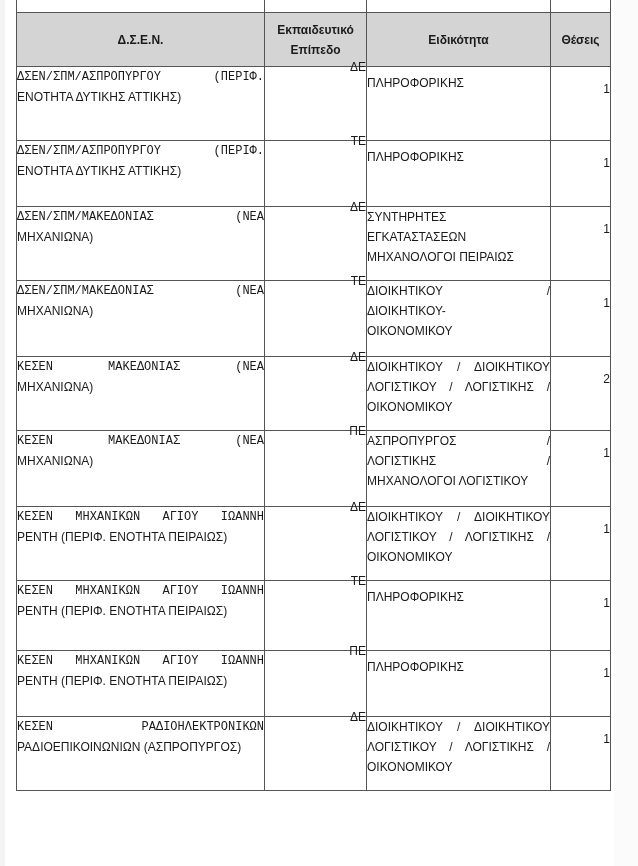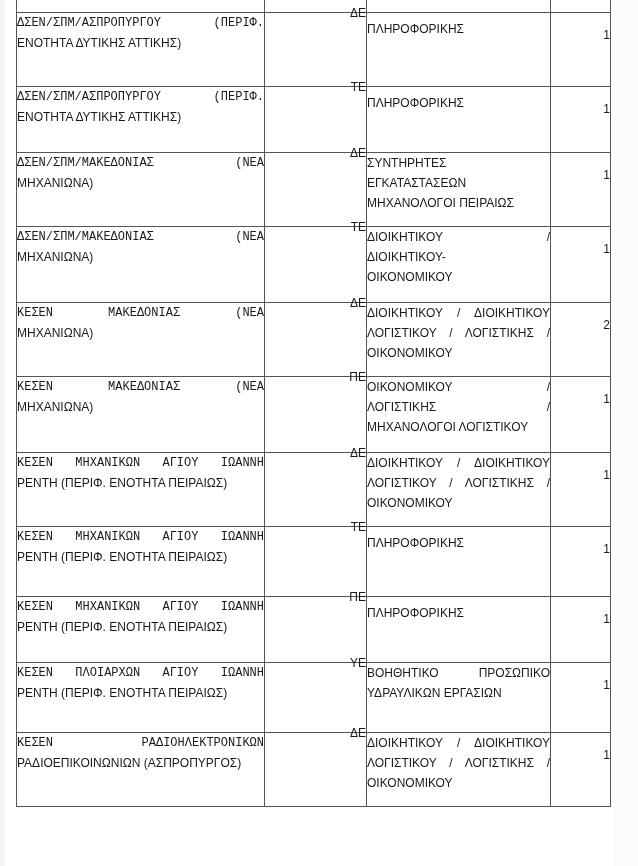--- a/index.html
+++ b/index.html
@@ -34,20 +34,29 @@
       <col class="c2">
       <col class="c3">
       <col class="c4">
   </colgroup>
   <tbody id="tbody">
     <tr class="top-strip">
       <td></td>
         <td></td>
         <td></td>
         <td></td>
+    </tr>
+    <tr class="head">
+      <th>Δ.Σ.Ε.Ν.</th>
+      <th>
+        <span>Εκπαιδευτικό</span><br>
+        <span>Επίπεδο</span>
+      </th>
+      <th>Ειδικότητα</th>
+      <th>Θέσεις</th>
     </tr>
   <tr style="height: 74px;">
         <td class="c-dsen"><span class="l1">ΔΣΕΝ/ΣΠΜ/ΑΣΠΡΟΠΥΡΓΟΥ (ΠΕΡΙΦ.</span><span>ΕΝΟΤΗΤΑ ΔΥΤΙΚΗΣ ΑΤΤΙΚΗΣ)</span></td>
         <td class="c-level">
           <span>ΔΕ</span>
         </td>
         <td class="c-spec" style="padding-top: 6px;">
           <span class="line">ΠΛΗΡΟΦΟΡΙΚΗΣ</span>
         </td>
         <td class="c-seats">
@@ -107,21 +116,21 @@
         <td class="c-seats">
           <span>2</span>
         </td>
       </tr>
       <tr style="height: 76px;">
         <td class="c-dsen"><span class="l1">ΚΕΣΕΝ ΜΑΚΕΔΟΝΙΑΣ (ΝΕΑ</span><span>ΜΗΧΑΝΙΩΝΑ)</span></td>
         <td class="c-level">
           <span>ΠΕ</span>
         </td>
         <td class="c-spec">
-          <span class="line j">ΟΙΚΟΝΟΜΙΚΟΥ /</span>
+          <span class="line j">ΑΣΠΡΟΠΥΡΓΟΣ /</span>
           <span class="line j">ΛΟΓΙΣΤΙΚΗΣ /</span>
           <span class="line">ΜΗΧΑΝΟΛΟΓΟΙ ΛΟΓΙΣΤΙΚΟΥ</span>
         </td>
         <td class="c-seats">
           <span>1</span>
         </td>
       </tr>
       <tr style="height: 74px;">
         <td class="c-dsen"><span class="l1">ΚΕΣΕΝ ΜΗΧΑΝΙΚΩΝ ΑΓΙΟΥ ΙΩΑΝΝΗ</span><span>ΡΕΝΤΗ (ΠΕΡΙΦ. ΕΝΟΤΗΤΑ ΠΕΙΡΑΙΩΣ)</span></td>
         <td class="c-level">
@@ -153,33 +162,20 @@
         <td class="c-level">
           <span>ΠΕ</span>
         </td>
         <td class="c-spec" style="padding-top: 6px;">
           <span class="line">ΠΛΗΡΟΦΟΡΙΚΗΣ</span>
         </td>
         <td class="c-seats">
           <span>1</span>
         </td>
       </tr>
-      <tr style="height: 70px;">
-        <td class="c-dsen"><span class="l1">ΚΕΣΕΝ ΠΛΟΙΑΡΧΩΝ ΑΓΙΟΥ ΙΩΑΝΝΗ</span><span>ΡΕΝΤΗ (ΠΕΡΙΦ. ΕΝΟΤΗΤΑ ΠΕΙΡΑΙΩΣ)</span></td>
-        <td class="c-level">
-          <span>ΥΕ</span>
-        </td>
-        <td class="c-spec">
-          <span class="line j">ΒΟΗΘΗΤΙΚΟ ΠΡΟΣΩΠΙΚΟ</span>
-          <span class="line">ΥΔΡΑΥΛΙΚΩΝ ΕΡΓΑΣΙΩΝ</span>
-        </td>
-        <td class="c-seats">
-          <span>1</span>
-        </td>
-      </tr>
       <tr style="height: 74px;">
         <td class="c-dsen"><span class="l1">ΚΕΣΕΝ ΡΑΔΙΟΗΛΕΚΤΡΟΝΙΚΩΝ</span><span>ΡΑΔΙΟΕΠΙΚΟΙΝΩΝΙΩΝ (ΑΣΠΡΟΠΥΡΓΟΣ)</span></td>
         <td class="c-level">
           <span>ΔΕ</span>
         </td>
         <td class="c-spec">
           <span class="line j">ΔΙΟΙΚΗΤΙΚΟΥ / ΔΙΟΙΚΗΤΙΚΟΥ</span>
           <span class="line j">ΛΟΓΙΣΤΙΚΟΥ / ΛΟΓΙΣΤΙΚΗΣ /</span>
           <span class="line">ΟΙΚΟΝΟΜΙΚΟΥ</span>
         </td>

